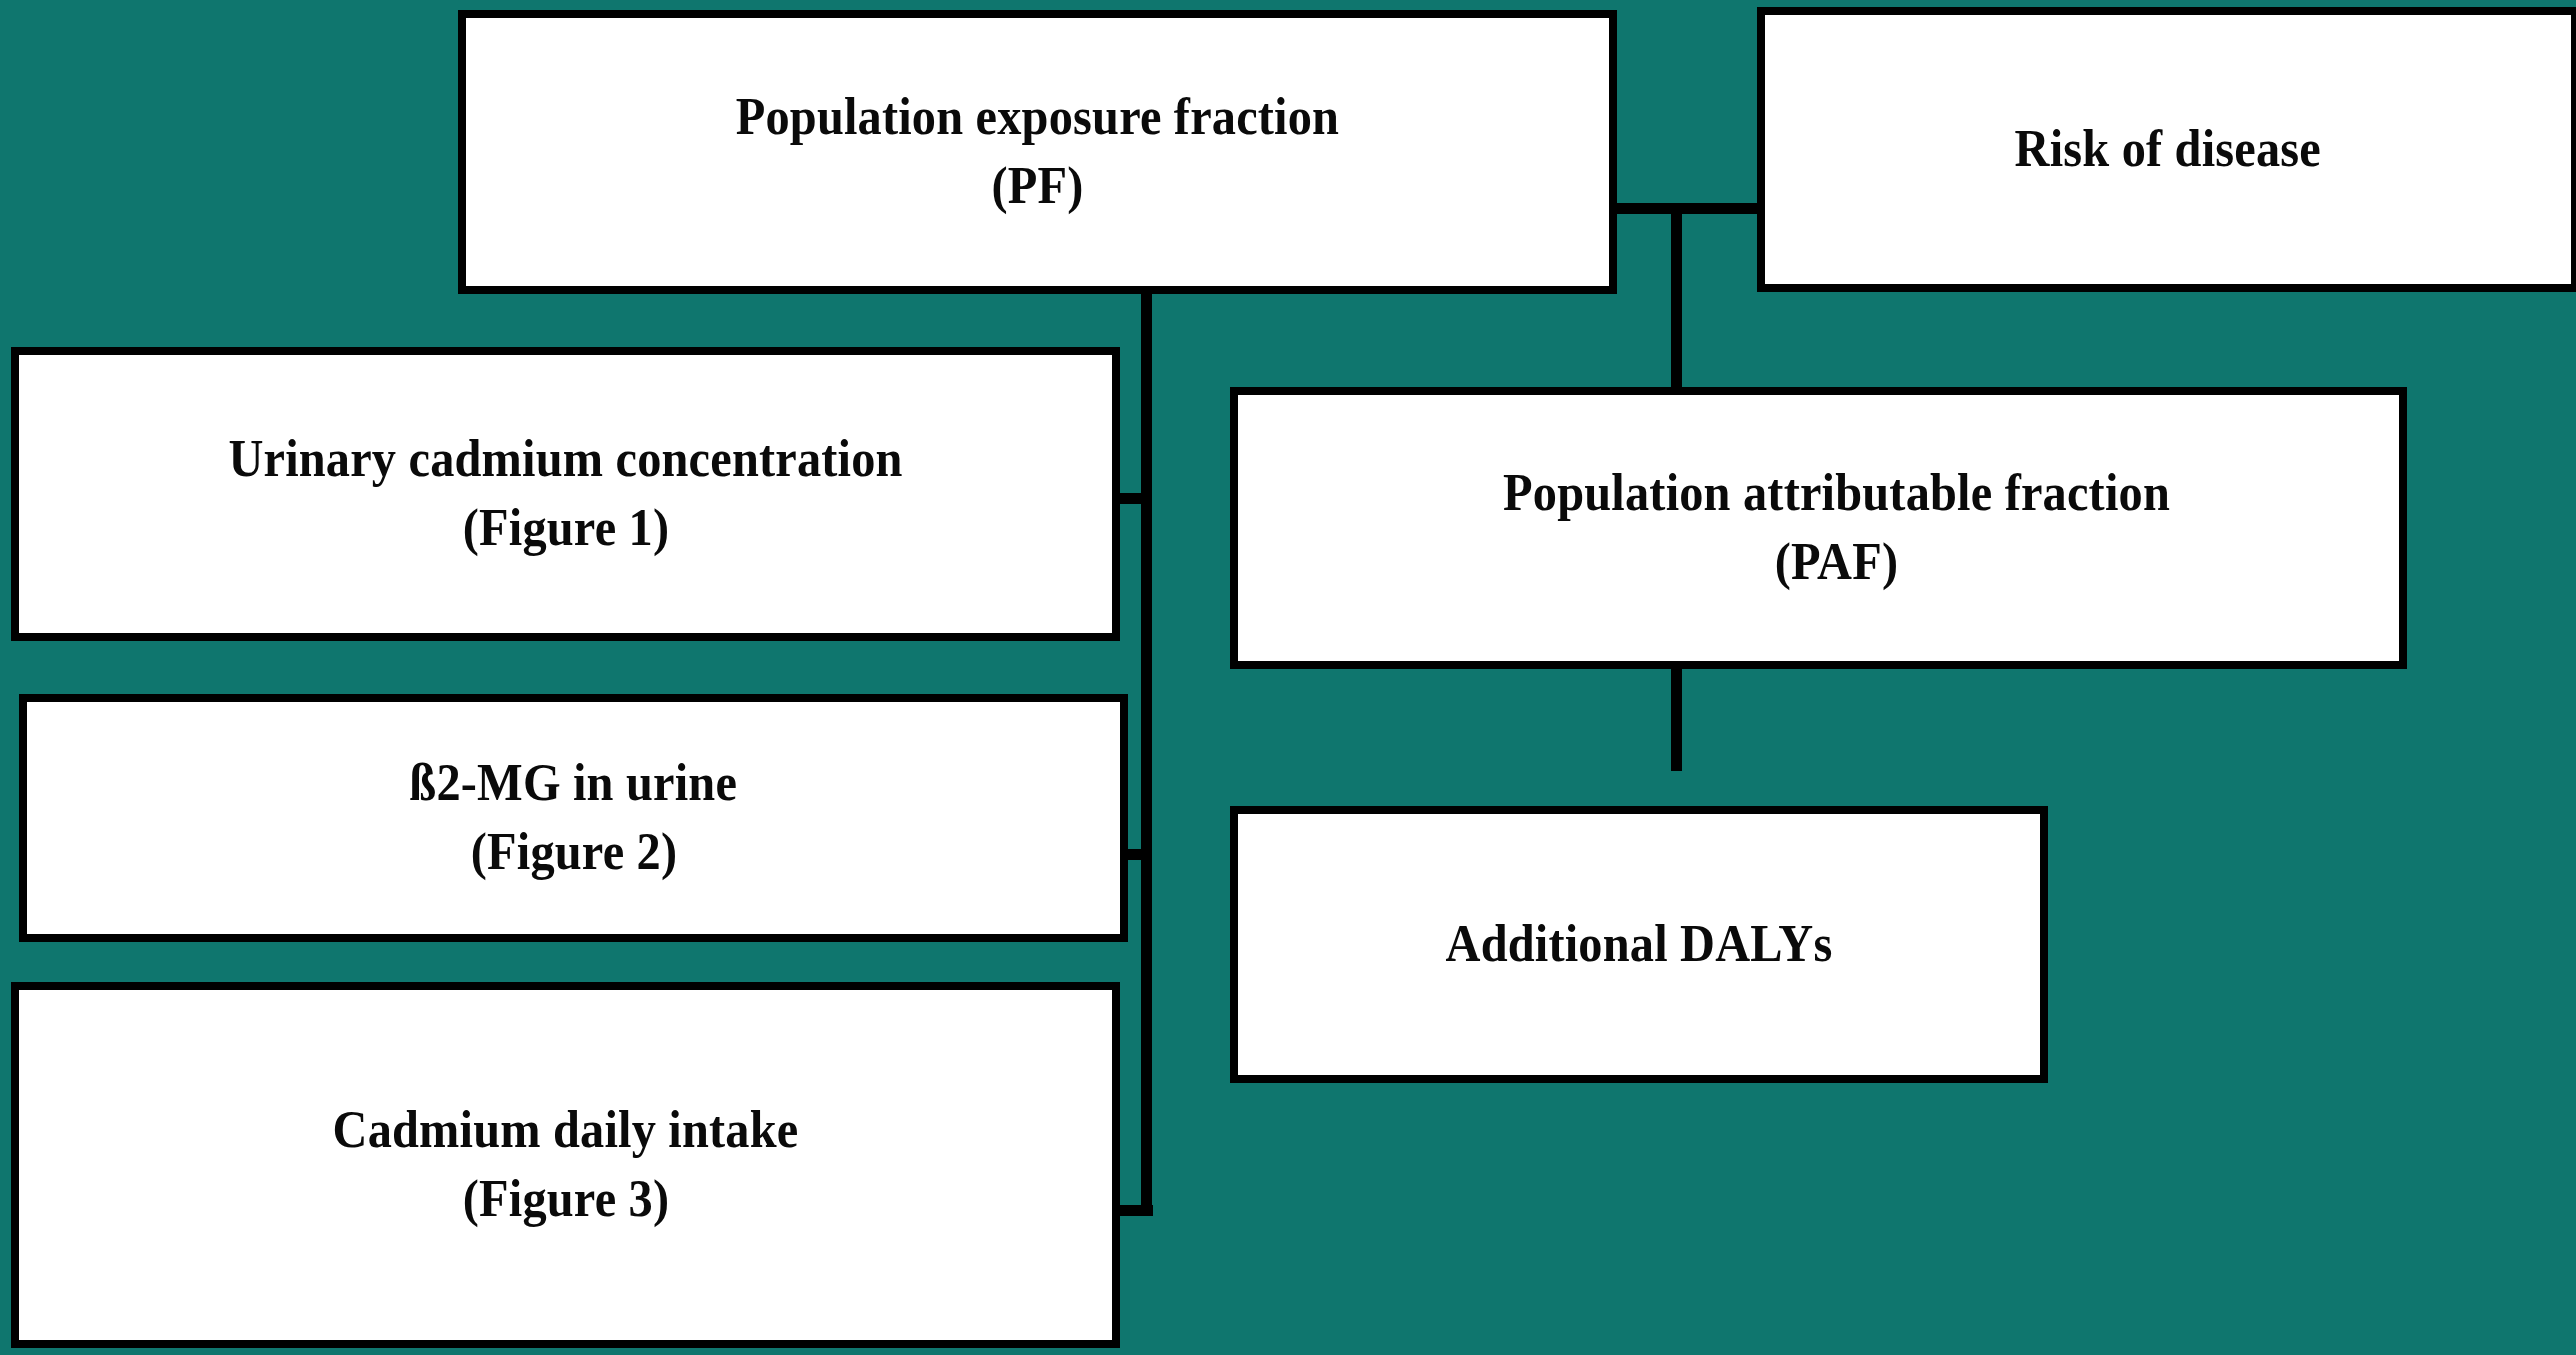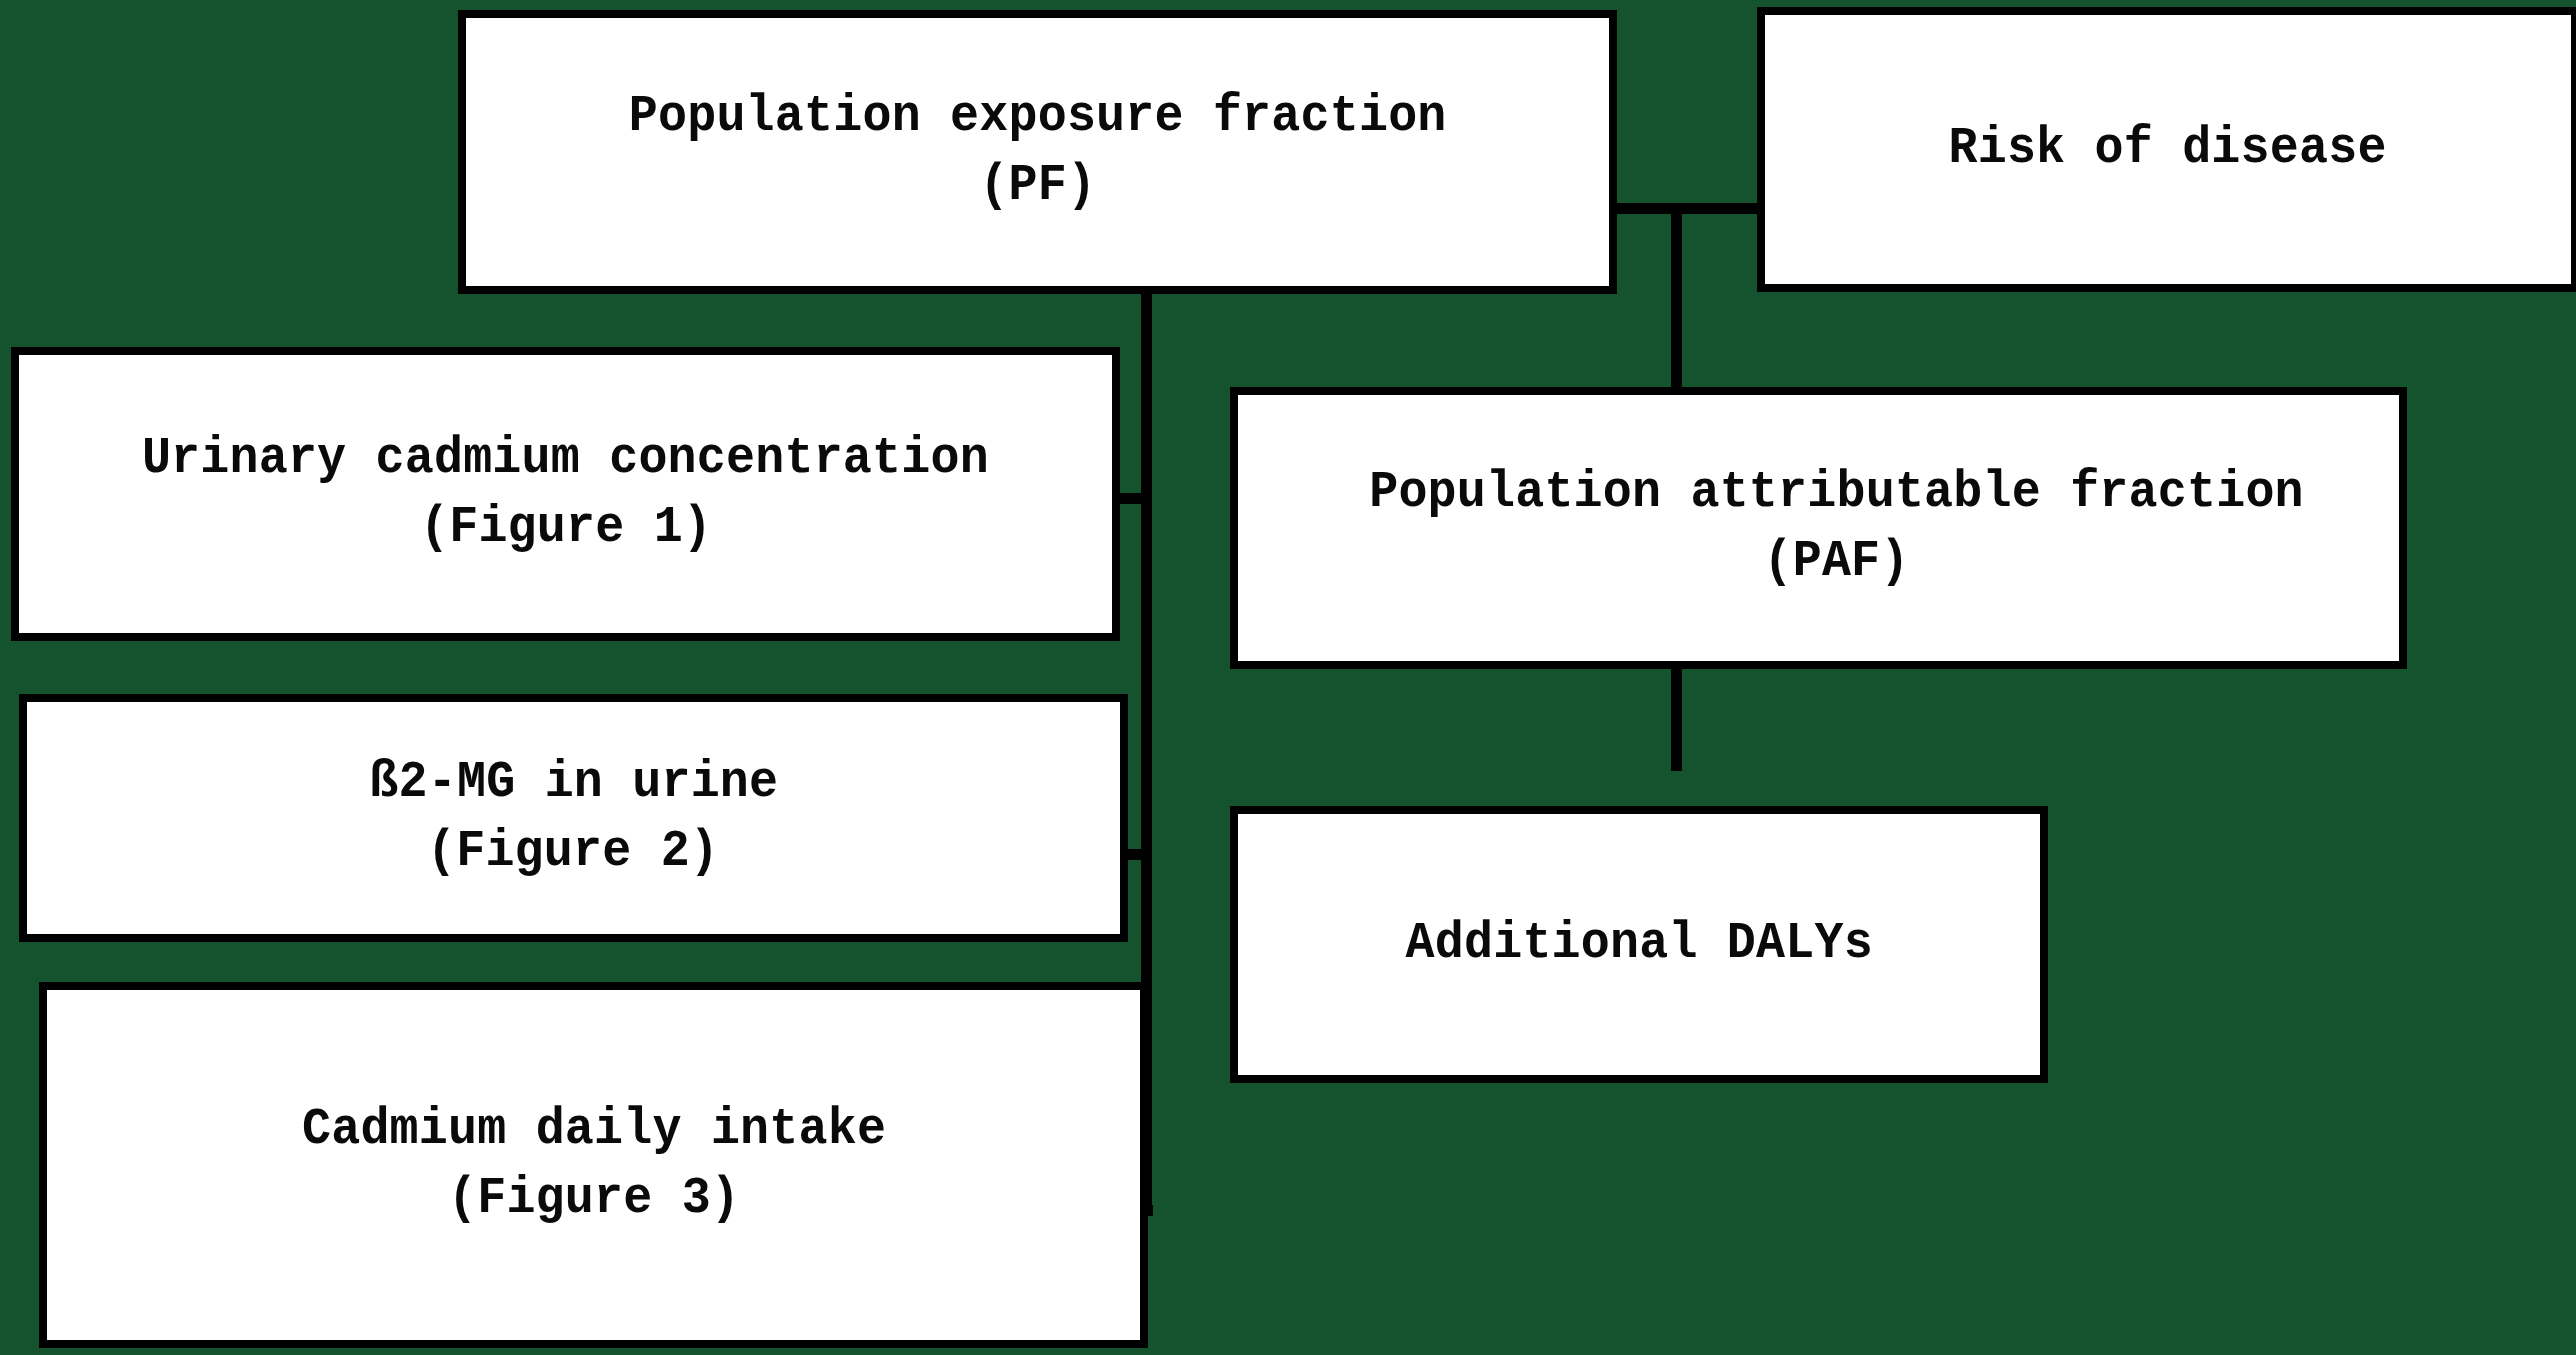--- a/index.html
+++ b/index.html
@@ -4,23 +4,23 @@
 <style>
   html, body {
     margin: 0;
     padding: 0;
     background: #ffffff;
   }
   #canvas {
     position: relative;
     width: 2576px;
     height: 1356px;
-    background: #14532d;
+    background: #0f766e;
     overflow: hidden;
-    font-family: Liberation Mono, monospace;
+    font-family: Liberation Serif, serif;
   }
   .node {
     position: absolute;
     box-sizing: border-box;
     background: #ffffff;
     border: 8px solid #000000;
     display: flex;
     flex-direction: column;
     align-items: center;
     justify-content: center;
@@ -37,21 +37,21 @@
     letter-spacing: 0.2px;
     white-space: nowrap;
     transform: scaleX(0.93);
   }
 
   
   #node-pf        { left: 458px;  top: 9.7px;   width: 1159px; height: 284px; }
   #node-risk      { left: 1757px; top: 6.5px;    width: 822px; height: 285px; }
   #node-urinary   { left: 11.3px;   top: 347px;  width: 1109px; height: 294px; }
   #node-b2mg      { left: 19px;   top: 694px;  width: 1109px; height: 248px; }
-  #node-intake    { left: 11.3px;   top: 982px; width: 1109px; height: 366px; margin-left: 28px; }
+  #node-intake    { left: 11.3px;   top: 982px; width: 1109px; height: 366px; }
   #node-paf       { left: 1230px; top: 387px;  width: 1177px; height: 282px; padding-left: 36px; }
   #node-dalys     { left: 1230px; top: 766px;  width: 818px; height: 277px; margin-top: 40px; }
 
   
   .conn {
     position: absolute;
     background: #000000;
     z-index: 1;
   }
   

